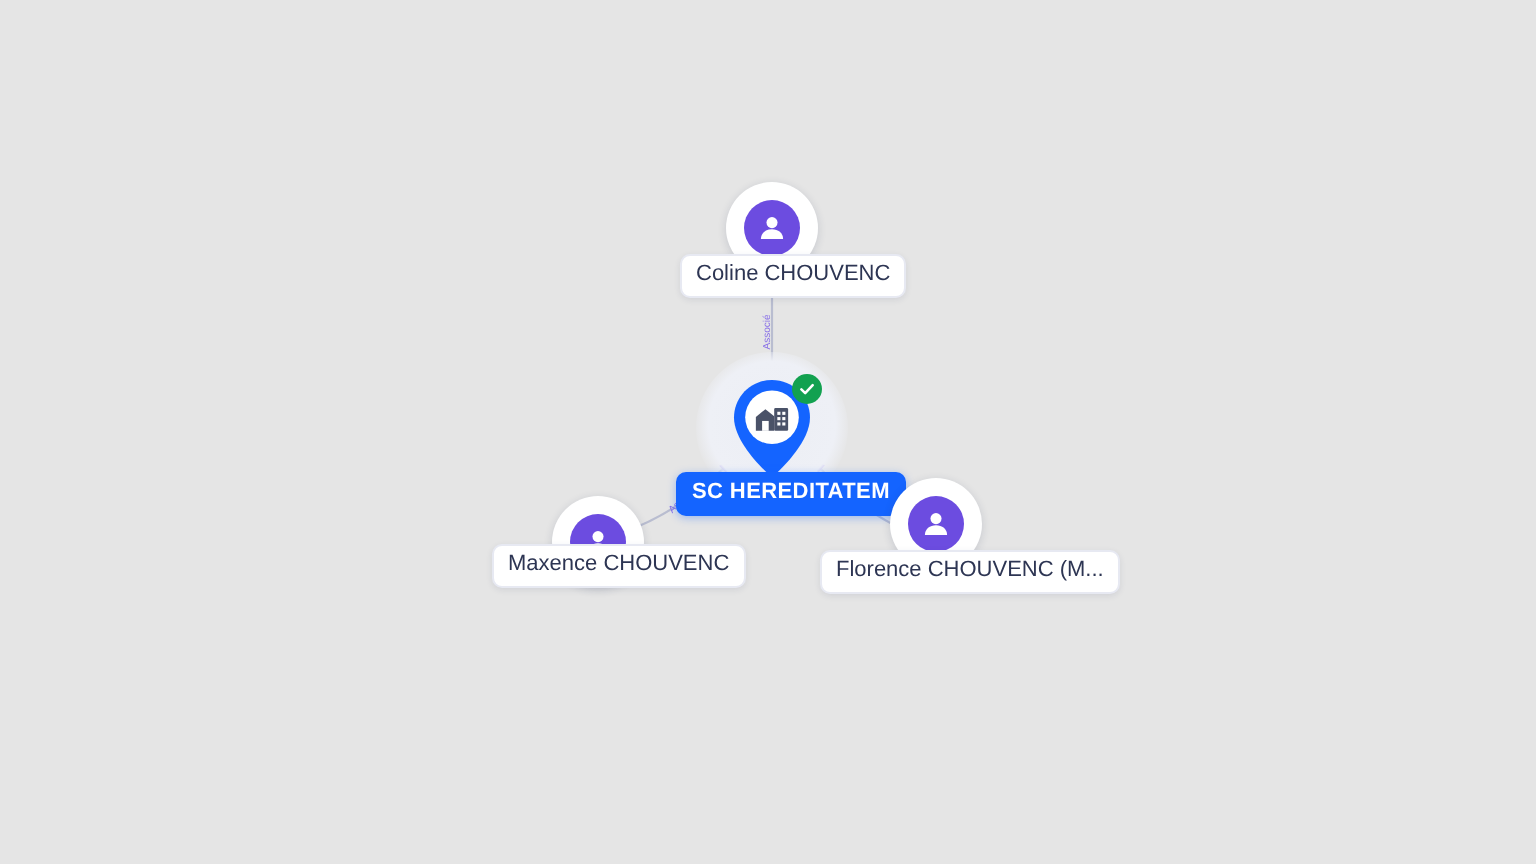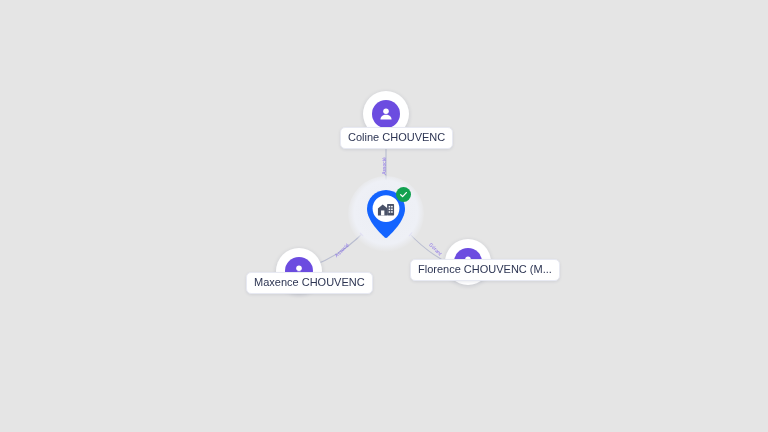--- a/index.html
+++ b/index.html
@@ -167,34 +167,35 @@
           <rect x="6.6" y="13.6" width="3.6" height="5.4" fill="#ffffff"></rect>
         </svg>
       </span>
       <span class="verified-badge">
         <svg width="9" height="9" viewBox="0 0 24 24" xmlns="http://www.w3.org/2000/svg">
           <path d="M4.5 12.6 L9.6 17.6 L19.6 6.9" fill="none" stroke="#ffffff" stroke-width="3.4" stroke-linecap="round" stroke-linejoin="round"></path>
         </svg>
       </span>
     </div>
   </div>
+  <div class="node-label company" style="left:338px; top:236px;">SC HEREDITATEM</div>
 
   <div class="person-node" style="left:276px; top:248px;">
     <span class="avatar-disc">
       <svg width="18" height="18" viewBox="0 0 24 24" xmlns="http://www.w3.org/2000/svg">
         <circle cx="12" cy="8.4" r="3.7" fill="#ffffff"></circle>
         <path d="M4.6 19.4c0-4.1 3.3-6.5 7.4-6.5s7.4 2.4 7.4 6.5z" fill="#ffffff"></path>
       </svg>
     </span>
   </div>
   <div class="node-label" style="left:246px; top:272px;">Maxence CHOUVENC</div>
 
   <div class="person-node" style="left:445px; top:239px;">
     <span class="avatar-disc">
       <svg width="18" height="18" viewBox="0 0 24 24" xmlns="http://www.w3.org/2000/svg">
         <circle cx="12" cy="8.4" r="3.7" fill="#ffffff"></circle>
         <path d="M4.6 19.4c0-4.1 3.3-6.5 7.4-6.5s7.4 2.4 7.4 6.5z" fill="#ffffff"></path>
       </svg>
     </span>
   </div>
-  <div class="node-label" style="left:410px; top:259px;">Florence CHOUVENC (M...</div>
+  <div class="node-label" style="left:410px; top:275px;">Florence CHOUVENC (M...</div>
 
 </div>
 
 </body></html>

